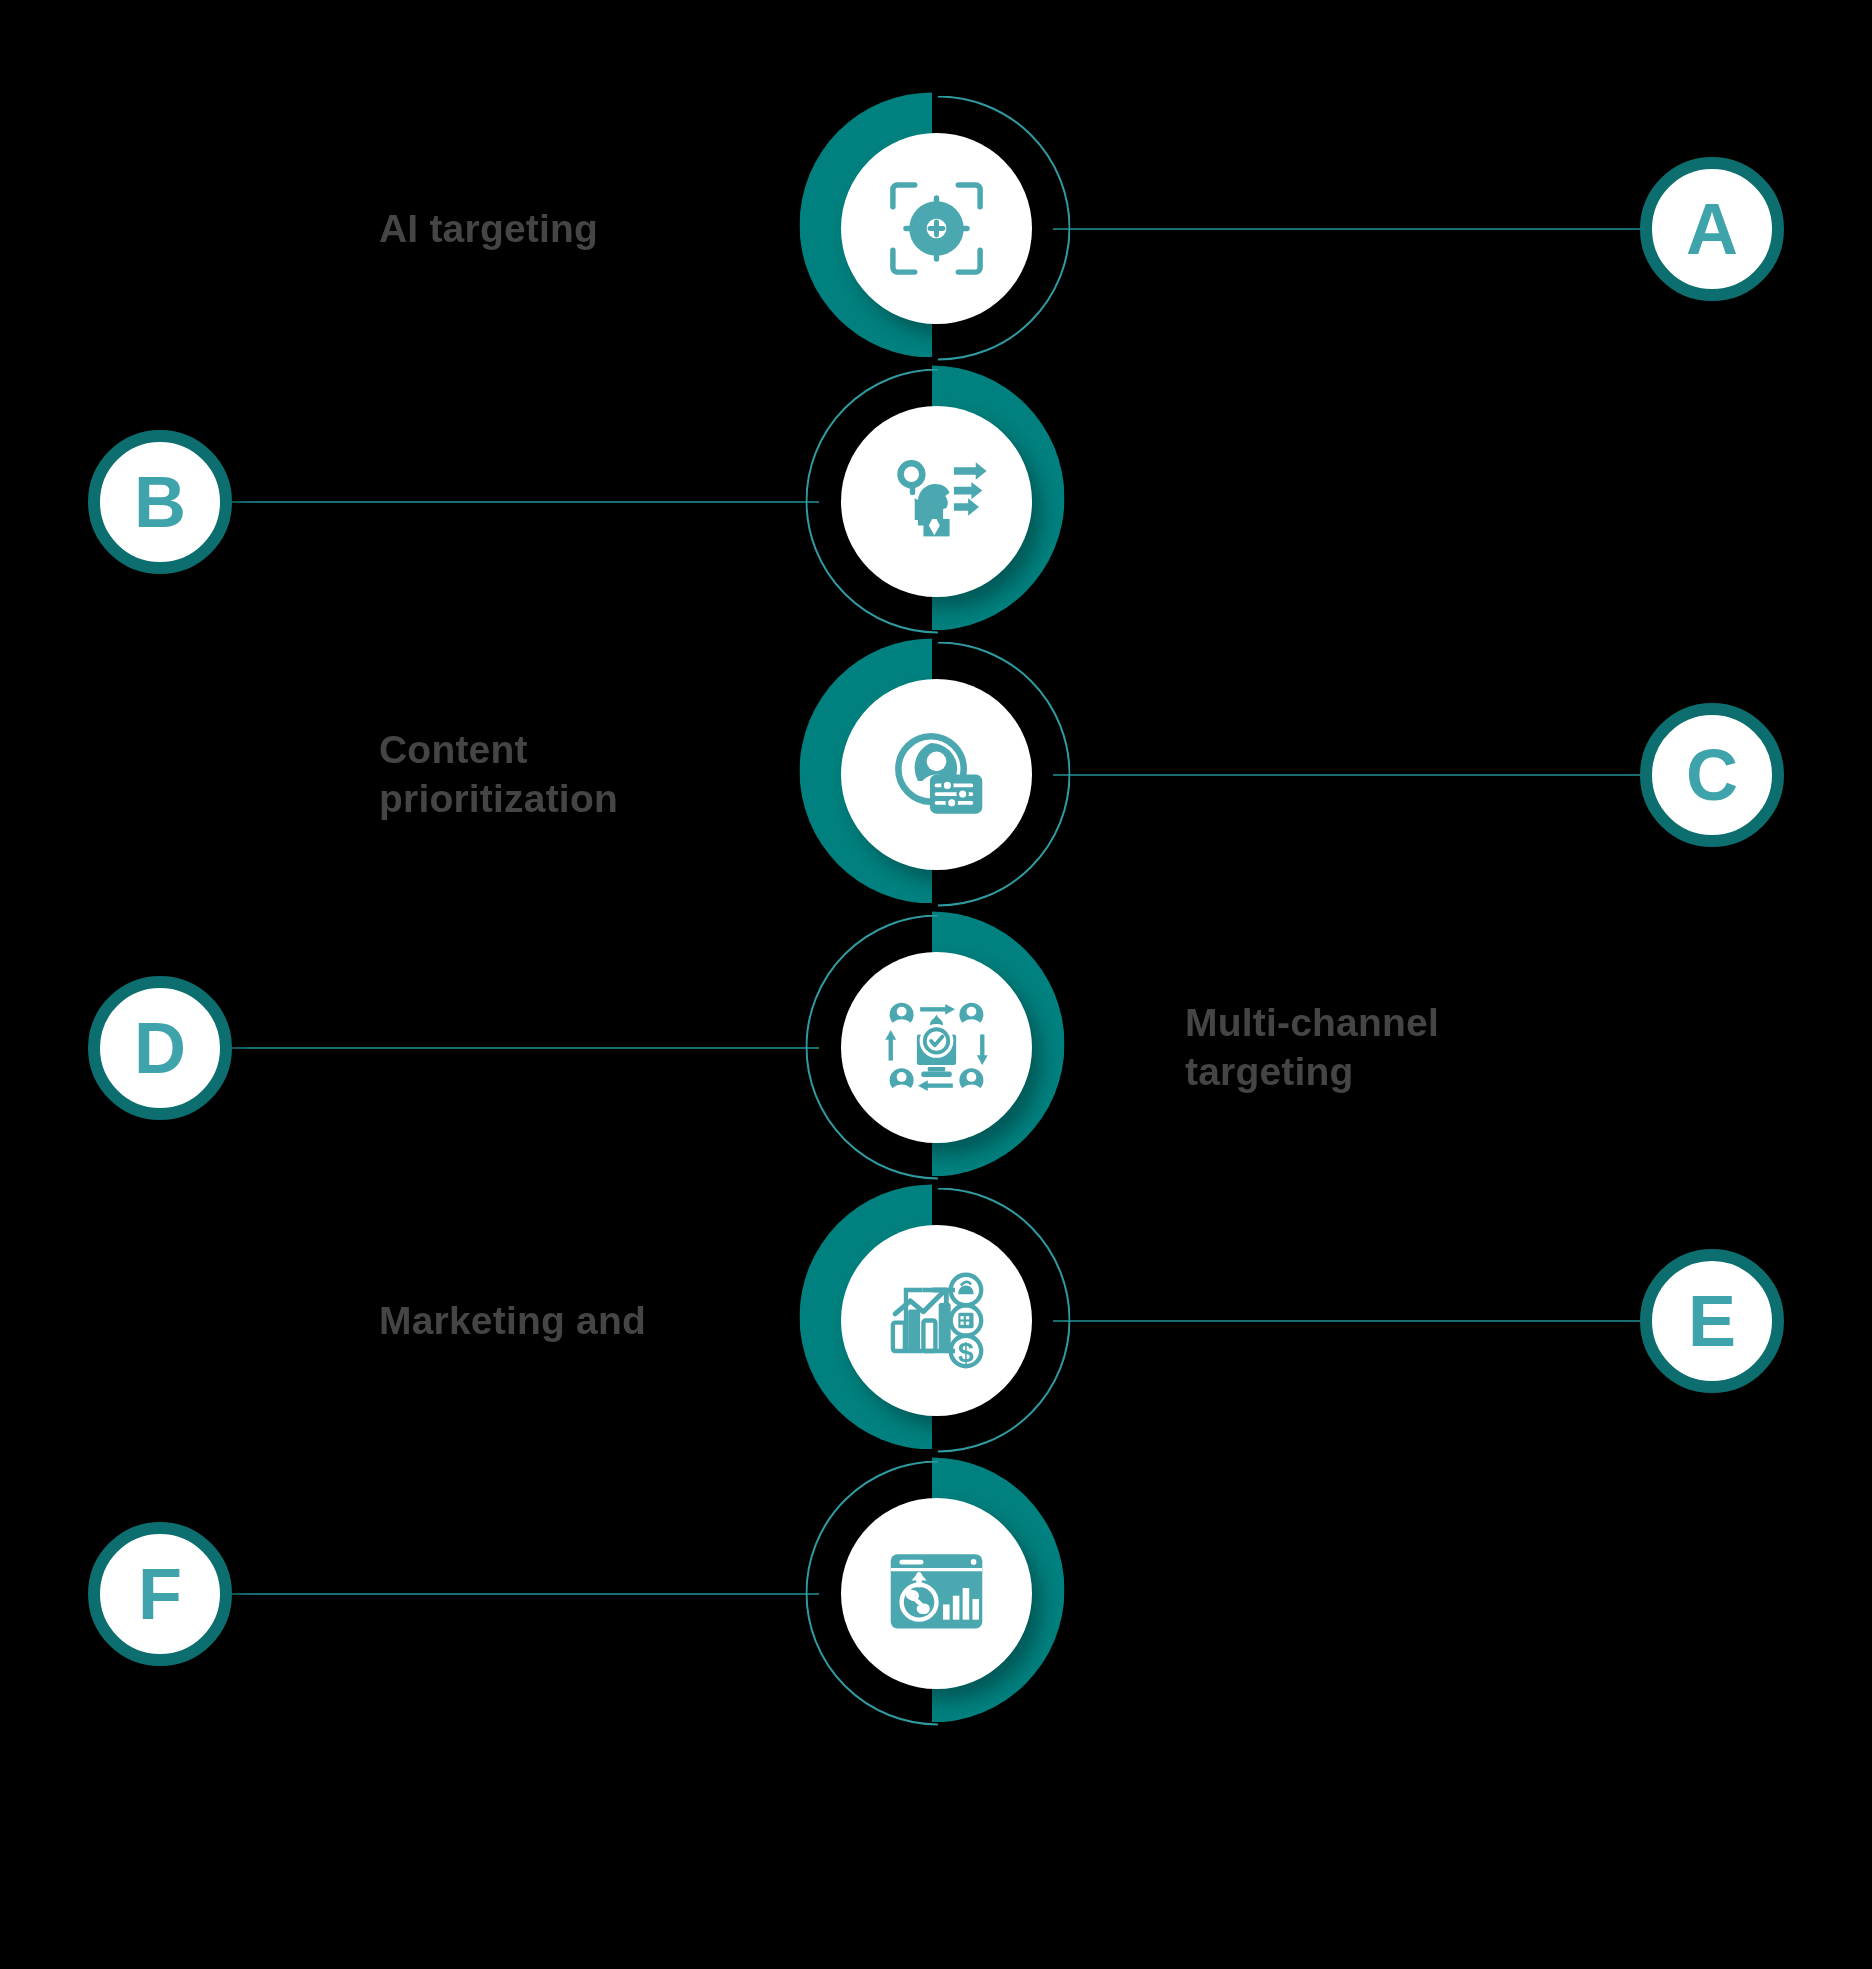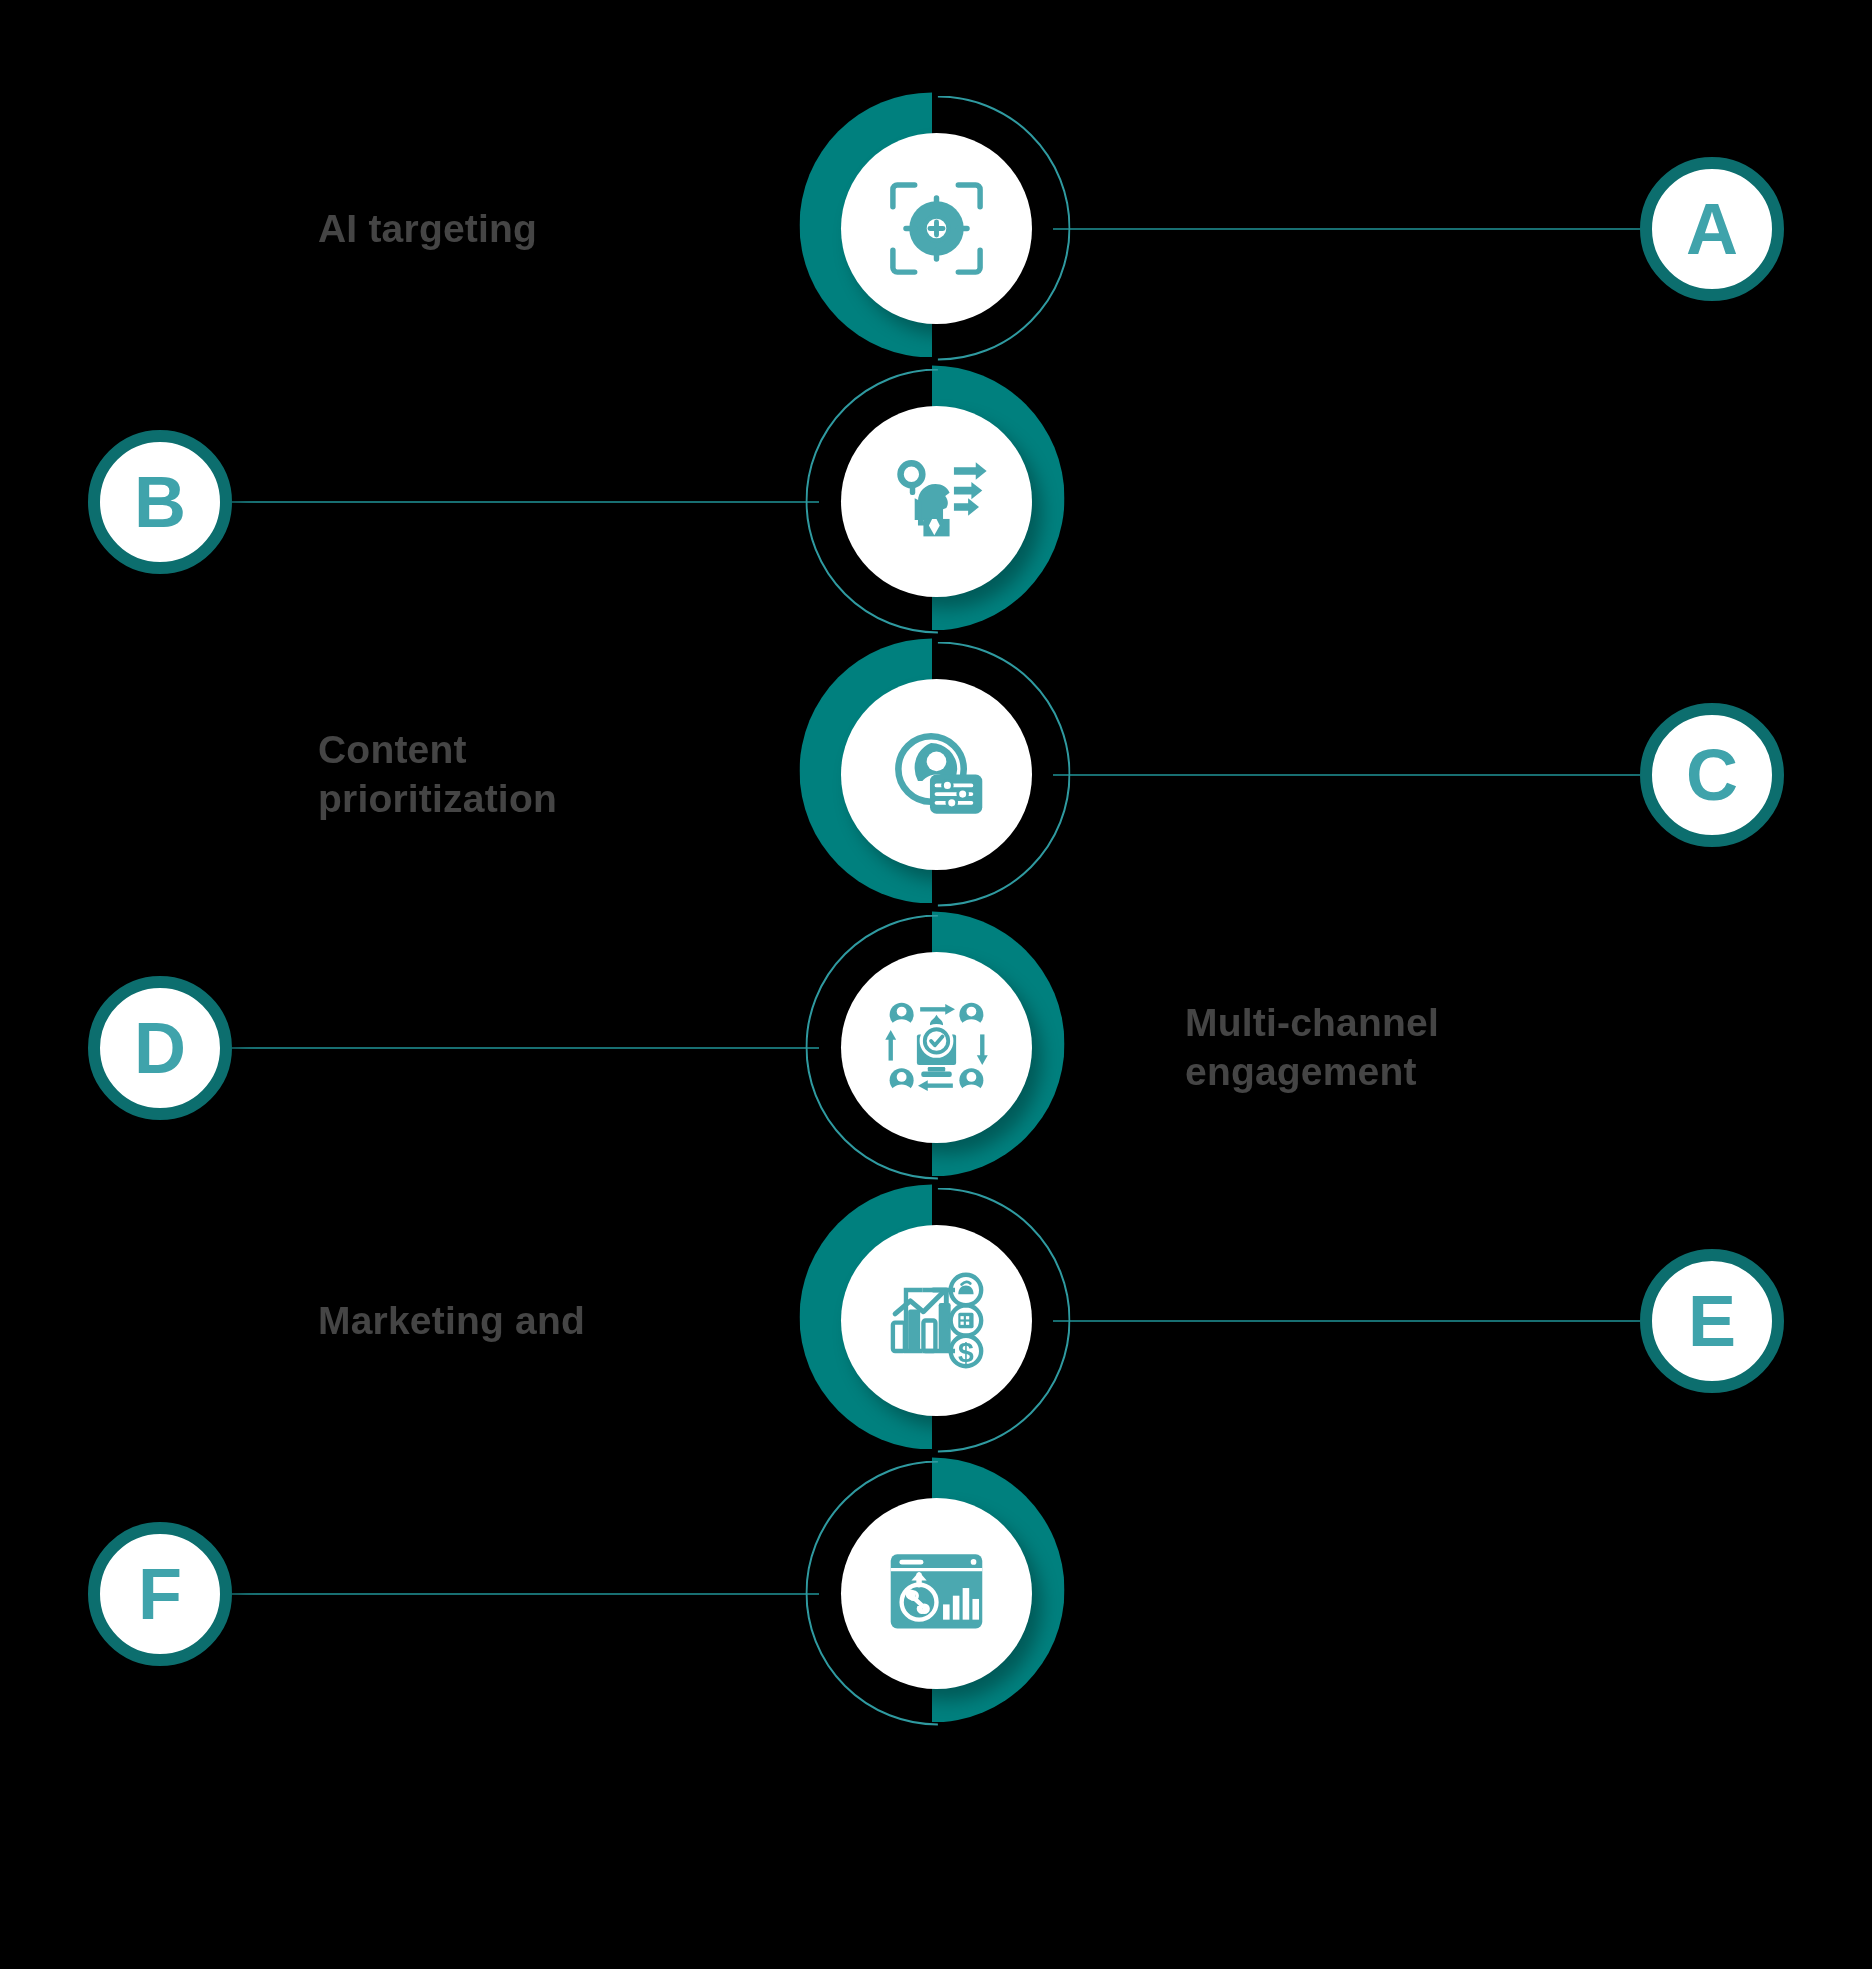--- a/index.html
+++ b/index.html
@@ -71,21 +71,21 @@
   .line.left{left:232px;right:1053px;}
 
   
   .caption{
     position:absolute;top:50%;transform:translateY(-50%);
     color:#454545;font-size:39px;font-weight:bold;line-height:1.28;
     letter-spacing:0.2px;
     
     filter:blur(0.2px);
   }
-  .caption.left{right:1144px;text-align:left;width:410px;}
+  .caption.left{right:1083px;text-align:left;width:410px;}
   .caption.right{left:1185px;text-align:left;width:410px;}
   .caption .ln{display:block;white-space:nowrap;}
 </style>
 </head>
 <body>
 
 <div id="stage">
     <div class="row" style="top: 53px;">
       <div class="line right"></div>
       <div class="node half-left">
@@ -208,21 +208,21 @@
  <path d="M45 44l3.5 4 7-8" stroke="#4BA8B0" stroke-width="3.5" fill="none" stroke-linecap="round" stroke-linejoin="round"></path>
 </svg>
           </span>
         </div>
       </div>
       <div class="badge left">
         <span>D</span>
       </div>
       <div class="caption right">
         <span class="ln">Multi-channel</span>
-        <span class="ln">engagement</span>
+        <span class="ln">targeting</span>
       </div>
     </div>
     <div class="row" style="top: 1145px;">
       <div class="line right"></div>
       <div class="node half-left">
         <div class="half"></div>
         <div class="ring"></div>
         <div class="disc">
           <span>
 <svg viewBox="0 0 100 100">

